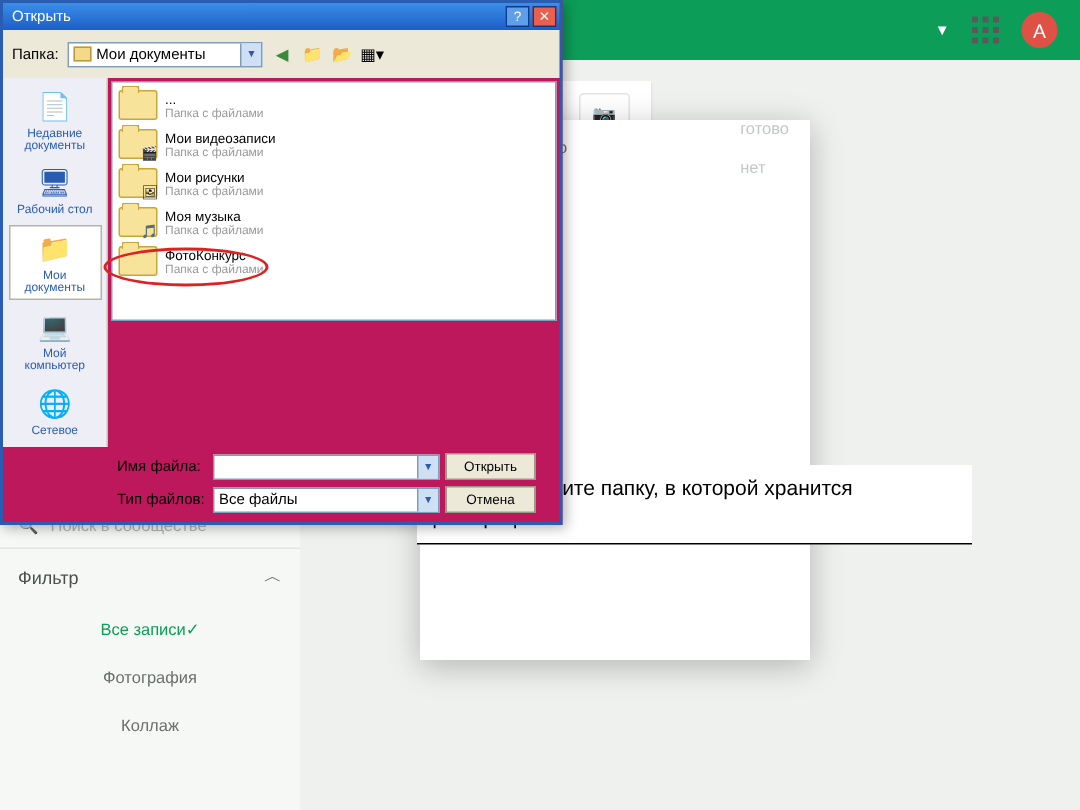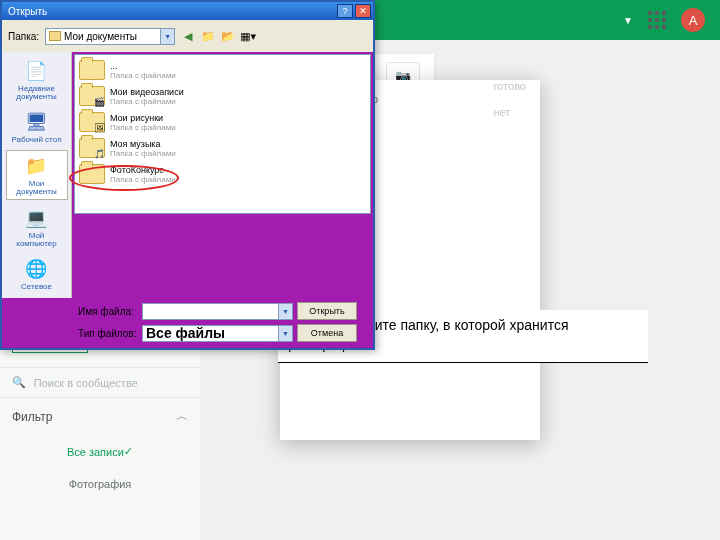--- a/index.html
+++ b/index.html
@@ -33,21 +33,21 @@
   .popup-head { height: 38px; display: flex; align-items: center; justify-content: space-between; padding: 0 14px; font-size: 11px; color: #6a6f6c; }
   .popup-actions { display: flex; gap: 14px; flex-direction: column; }
   .disabled { color: #c2c7c4; }
 
   .callout { position: absolute; top: 310px; left: 278px; width: 370px; background: #fff; padding: 6px 6px 8px; font-size: 14px; color: #000; line-height: 1.35; border-bottom: 1px solid #000; }
   .callout b { font-weight: bold; }
   .callout-line { position: absolute; top: 183px; left: 175px; width: 145px; height: 130px; }
   .callout-line svg { width: 100%; height: 100%; overflow: visible; }
 
   
-  .dialog { position: absolute; top: 0; left: 0; width: 375px; border: 2px solid #2a5db0; background: #a21caf; font-family: Tahoma, sans-serif; font-size: 10px; box-shadow: 2px 2px 8px rgba(0,0,0,0.3); }
+  .dialog { position: absolute; top: 0; left: 0; width: 375px; border: 2px solid #2a5db0; background: #be185d; font-family: Tahoma, sans-serif; font-size: 10px; box-shadow: 2px 2px 8px rgba(0,0,0,0.3); }
   .titlebar { height: 18px; background: linear-gradient(#3a8ee8, #1d5ec7); display: flex; align-items: center; justify-content: space-between; padding: 0 2px 0 6px; }
   .titlebar-title { color: #fff; font-size: 10px; }
   .titlebar-btns { display: flex; gap: 2px; }
   .tbbtn { width: 16px; height: 14px; display: flex; align-items: center; justify-content: center; font-size: 9px; color: #fff; border: 1px solid #0b3b8a; cursor: pointer; }
   .help-btn { background: #5f9fe8; }
   .close-btn { background: #e86050; }
   .dlg-toolbar { height: 24px; background: #ece9d8; display: flex; align-items: center; padding: 16px 6px; gap: 6px; }
   .dlg-lbl { color: #000; }
   .folder-sel { flex: 0 0 130px; height: 17px; background: #fff; border: 1px solid #7f9db9; display: flex; align-items: center; padding: 0 3px; gap: 3px; position: relative; }
   .mini-folder { width: 12px; height: 10px; background: #f5d98a; border: 1px solid #b89b3a; display:inline-block; }
@@ -63,21 +63,21 @@
   .file-item { display: flex; align-items: center; gap: 5px; padding: 2px 0; }
   .file-ico { width: 26px; height: 22px; display:flex; align-items:center; justify-content:center; }
   .file-txt { display: flex; flex-direction: column; }
   .file-name { font-size: 9px; color: #000; }
   .file-sub { font-size: 8px; color: #9a9a9a; }
   .file-cutoff { font-size: 9px; color: #000; padding-left: 6px; }
   .highlight-ellipse { position: absolute; border: 2px solid #d22; border-radius: 50%; width: 110px; height: 26px; left: -6px; top: 110px; pointer-events:none; }
   .dlg-bottom { padding: 4px 16px 6px 76px; display: grid; grid-template-columns: 60px 1fr 60px; gap: 4px; align-items: center; }
   .dlg-input { height: 17px; background: #fff; border: 1px solid #7f9db9; display:flex; align-items:center; justify-content:flex-end; }
   .dlg-input .sel-caret2 { width: 14px; height: 100%; background: #cfe0f5; border-left: 1px solid #7f9db9; display:flex; align-items:center; justify-content:center; font-size:7px; color:#2a5db0; }
-  .dlg-input span.txt { flex:1; padding-left:3px; font-size:14px; color:#000;font-weight:bold; }
+  .dlg-input span.txt { flex:1; padding-left:3px; font-size:10px; color:#000; }
   .dlg-btn { height: 18px; background: #ece9d8; border: 1px solid #9a9785; font-size: 9px; color: #000; cursor: pointer; display:flex; align-items:center; justify-content:center; }
 
   .folder-big { width:26px; height:20px; background:#f8e39a; border:1px solid #caa638; border-radius:2px; position:relative; }
   .folder-big:before { content:""; position:absolute; top:-4px; left:1px; width:10px; height:4px; background:#f8e39a; border:1px solid #caa638; border-bottom:none; border-radius:2px 2px 0 0; }
   .folder-badge { position:absolute; bottom:-2px; right:-2px; width:12px; height:10px; display:flex; align-items:center; justify-content:center; font-size:9px; }
 </style>
 </head>
 <body>
 
 <div class="topbar">
@@ -109,20 +109,23 @@
     <div class="filter-row">
       <span>Фильтр</span>
       <span class="collapse">︿</span>
     </div>
     <div class="filter-item active">
       <span>Все записи</span>
       <span class="check">✓</span>
     </div>
     <div class="filter-item">
       <span>Фотография</span>
+    </div>
+    <div class="filter-item">
+      <span>Коллаж</span>
     </div>
     <div style="height:40px"></div>
   </div>
 
   <div class="main">
     <div class="post-box">
       <span>ься?</span>
       <div class="camera-btn">
         <span>📷</span>
       </div>

